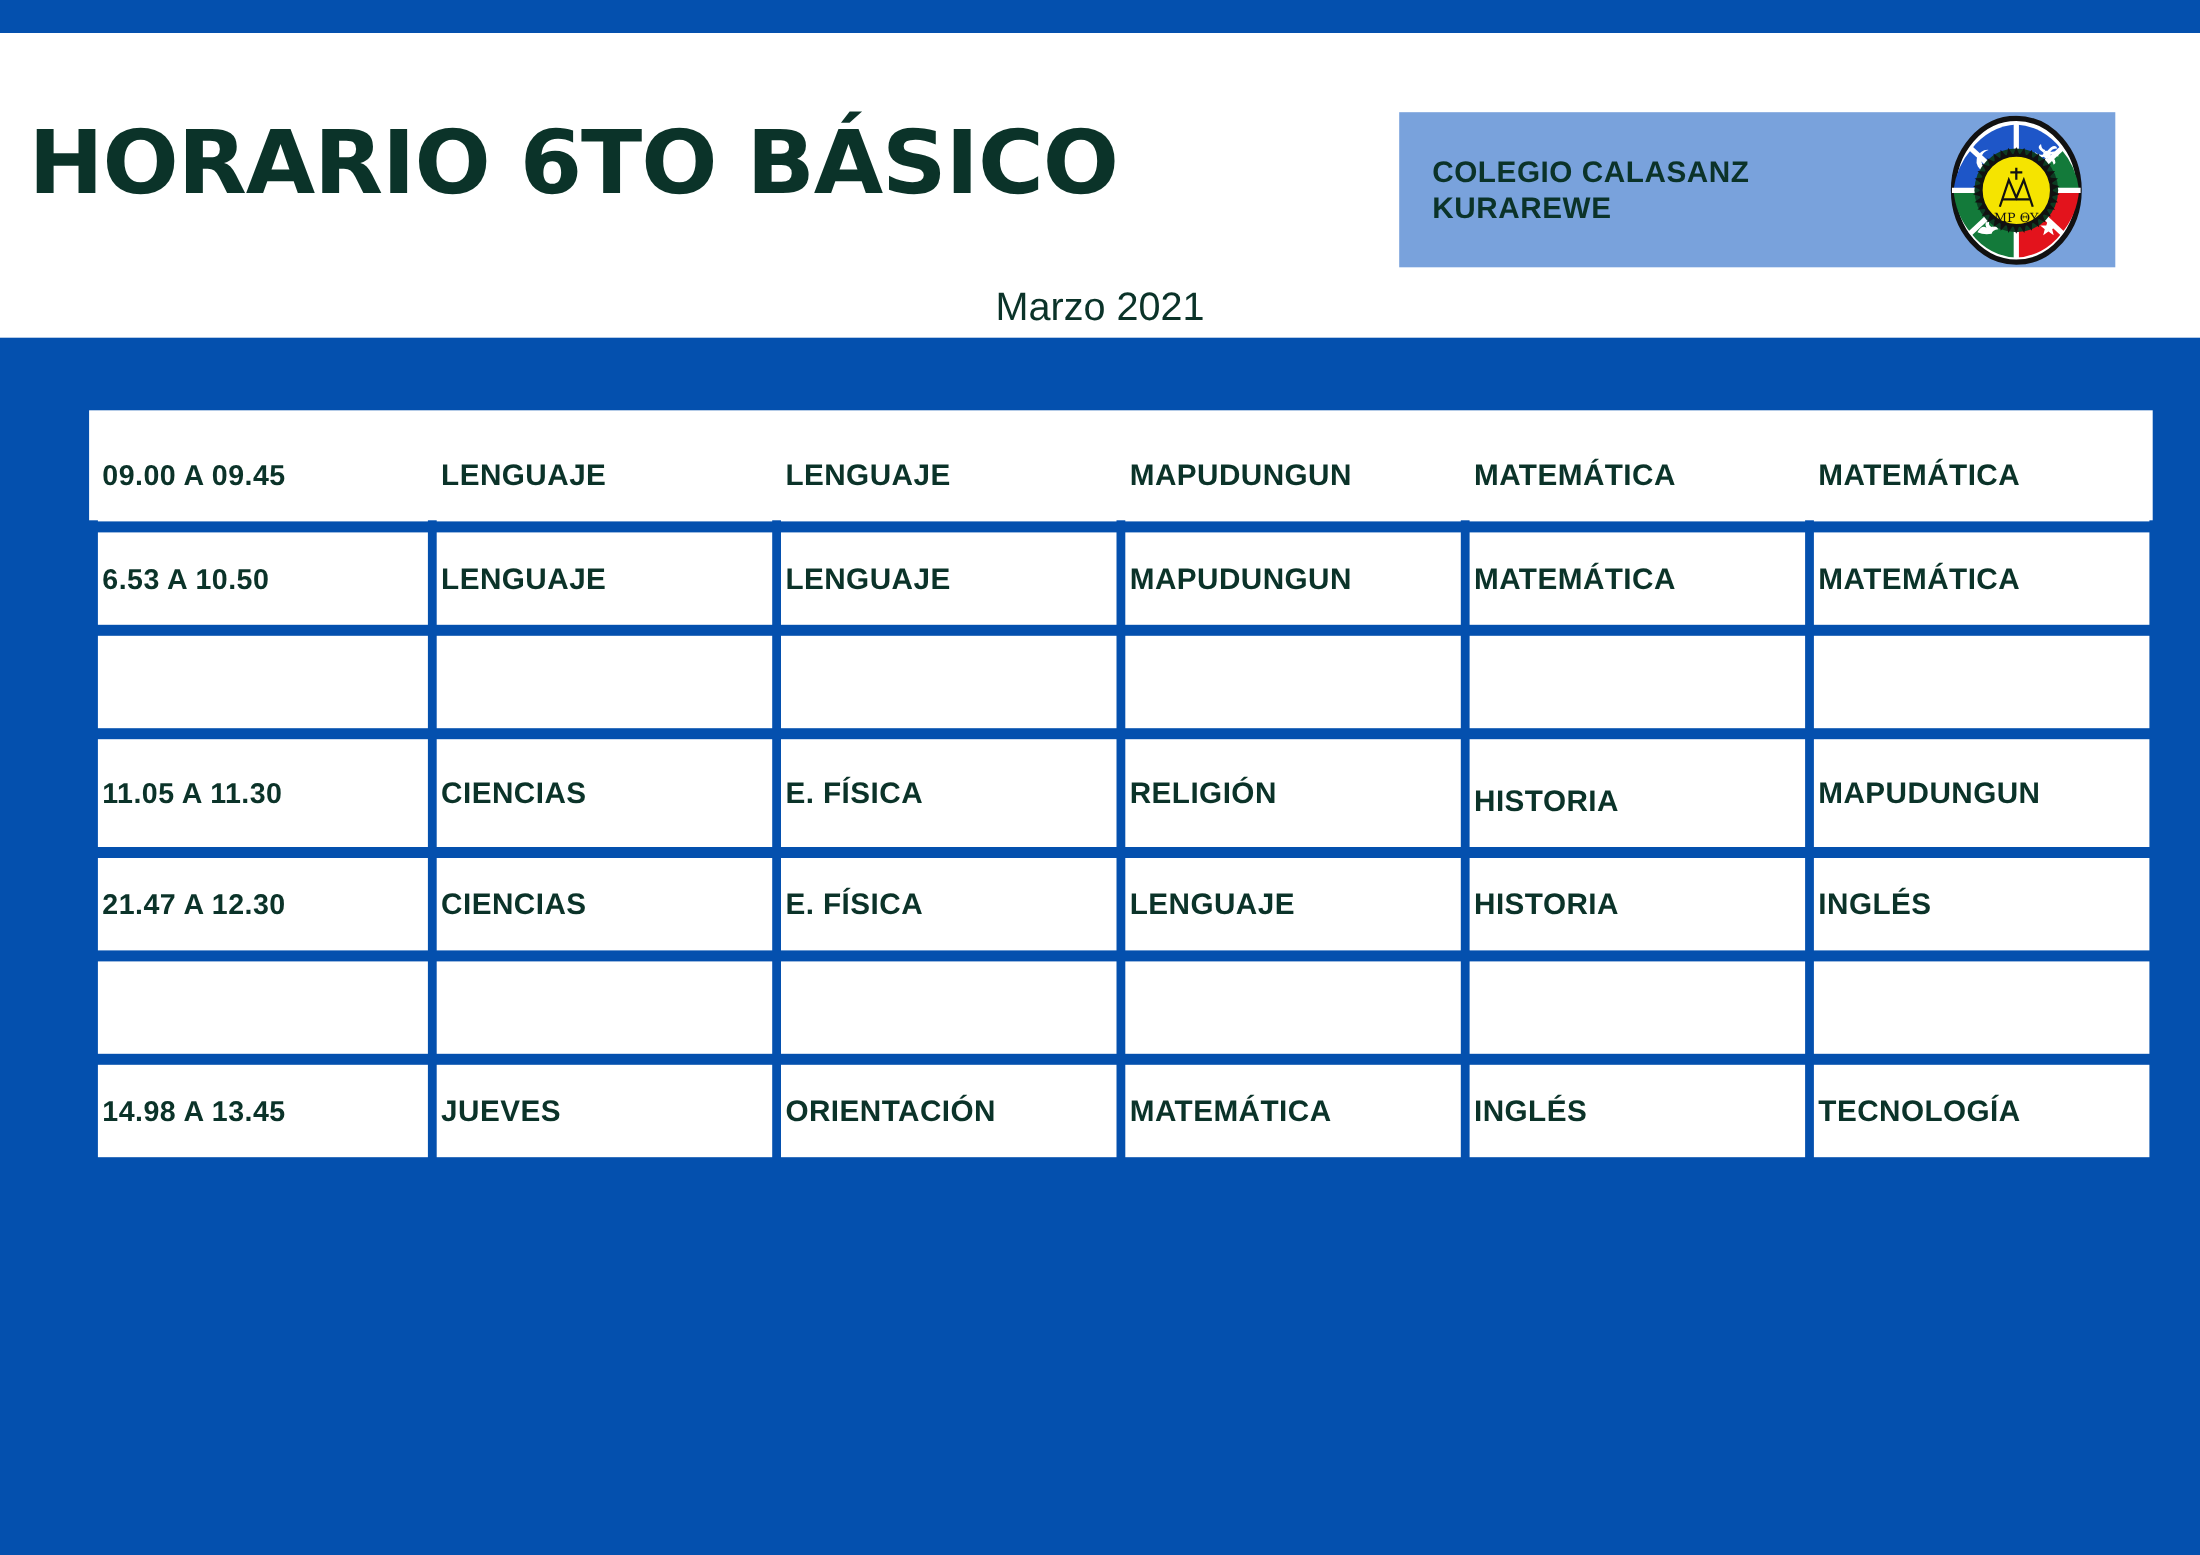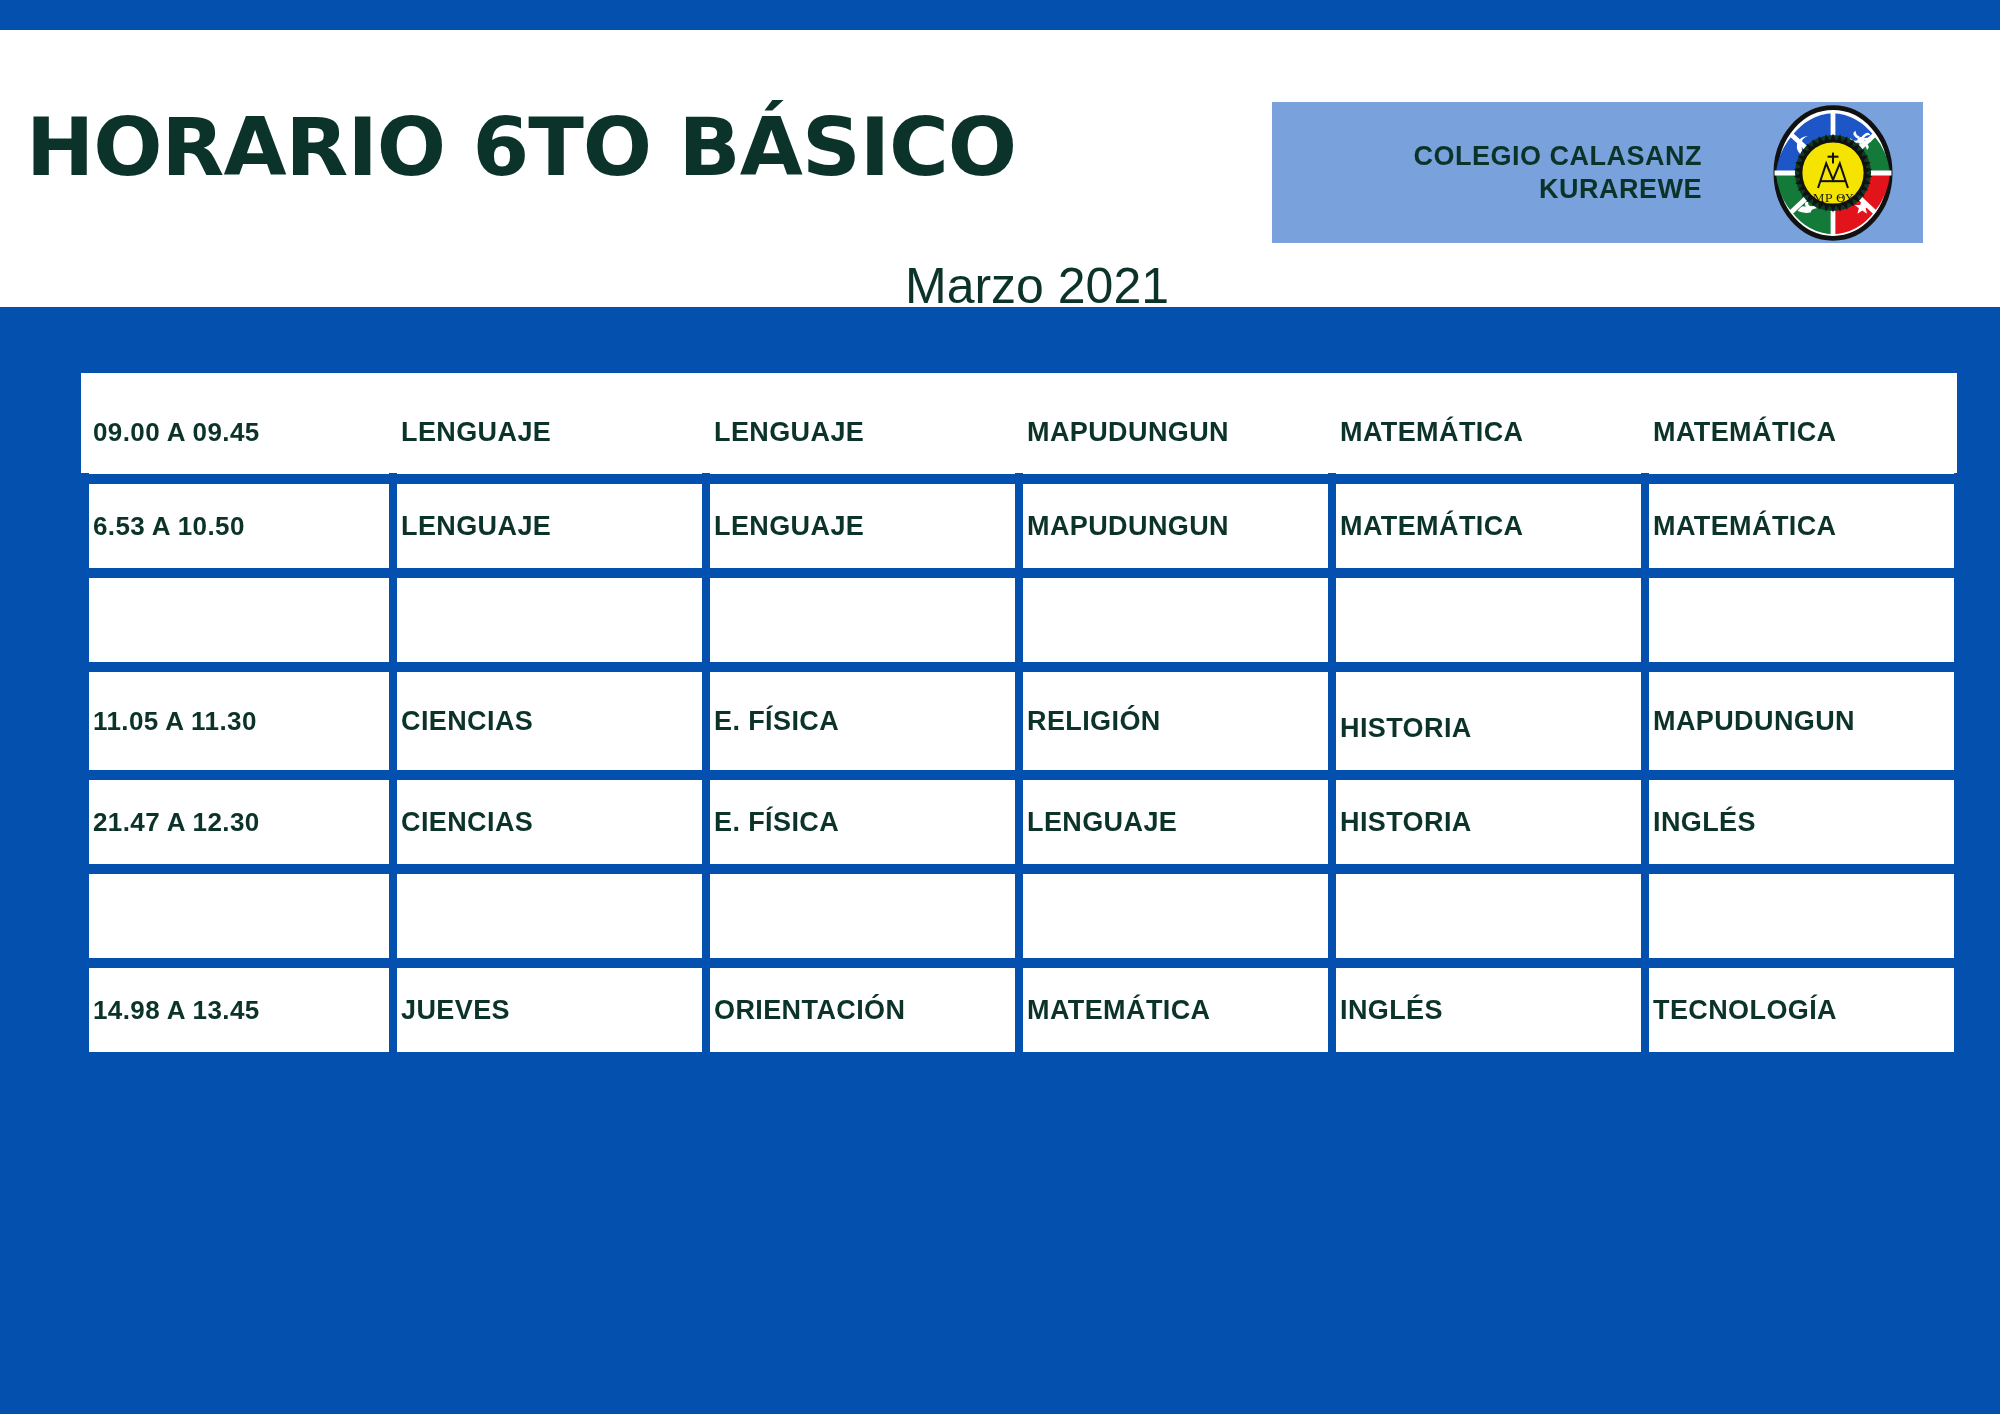--- a/index.html
+++ b/index.html
@@ -23,34 +23,34 @@
     font-weight:bold;
     letter-spacing:-1px;
     color:#0B3329;
     font-family:"DejaVu Sans", sans-serif;
     transform:scaleX(1.02);
     transform-origin:left top;
     white-space:nowrap;
   }
   .subtitle{
     position:absolute;left:905px;top:231px;
-    font-size:50px;line-height:1;
+    font-size:36px;line-height:1;
     color:#0B3329;
     font-family:"Liberation Sans", sans-serif;
     white-space:nowrap;
   }
 
   
   .logo-panel{
     position:absolute;left:1272px;top:72px;width:651px;height:141px;
     background:#79A2DC;
   }
   .logo-text{
     position:absolute;left:30px;top:38px;width:400px;
-    text-align:right;
+    text-align:left;
     color:#0B3329;
     font-size:27px;line-height:1.24;
     font-weight:bold;
     letter-spacing:.5px;
     font-family:"Liberation Sans", sans-serif;
   }
   .crest{
     position:absolute;right:22px;top:3px;width:136px;height:136px;
   }
 

